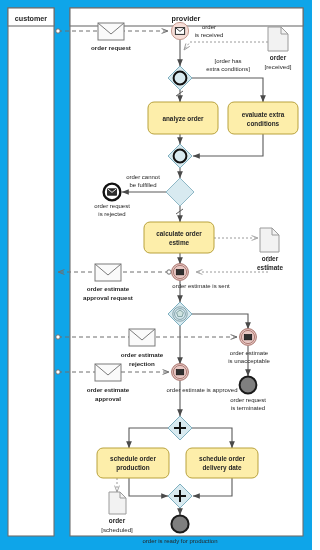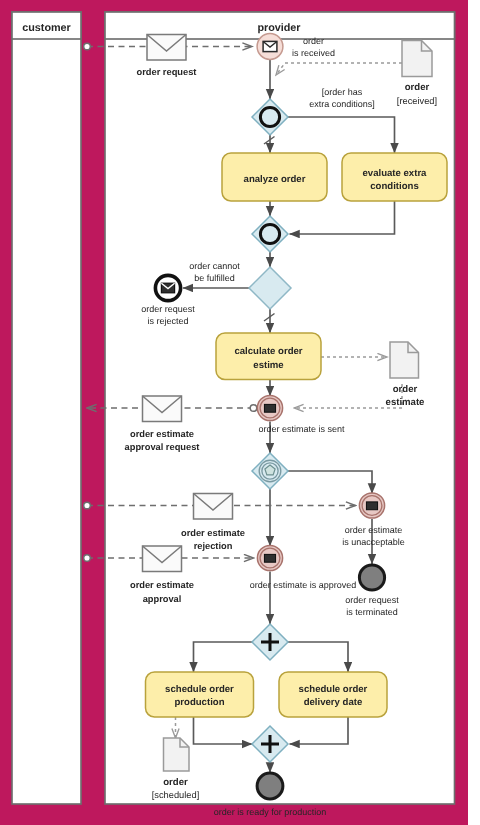--- a/index.html
+++ b/index.html
@@ -1,18 +1,18 @@
 <!DOCTYPE html>
 <html><head>
 <meta charset="utf-8">
 <style>
   html,body{margin:0;padding:0;background:#ffffff;}
   body{width:312px;height:550px;overflow:hidden;
        font-family:"Liberation Sans","DejaVu Sans",sans-serif;}
-  #stage{position:relative;width:312px;height:550px;background:#be185d;}
+  #stage{position:relative;width:312px;height:550px;background:#0ea5e9;}
   svg#bpmn{position:absolute;left:0;top:0;width:312px;height:550px;display:block;}
   text{font-family:"Liberation Sans","DejaVu Sans",sans-serif;fill:#262626;}
   .lane-title{font-size:7.2px;font-weight:bold;text-anchor:middle;}
   .task-label{font-size:6.4px;font-weight:bold;text-anchor:middle;}
   .flow-label{font-size:6.2px;font-weight:bold;text-anchor:middle;}
   .ev-label{font-size:6px;text-anchor:middle;}
   .cond-label{font-size:6px;text-anchor:middle;}
   .doc-label{font-size:6.4px;font-weight:bold;text-anchor:middle;}
   .doc-state{font-size:6.2px;text-anchor:middle;}
   .pool{fill:#ffffff;stroke:#6e6e6e;stroke-width:1.1;}

